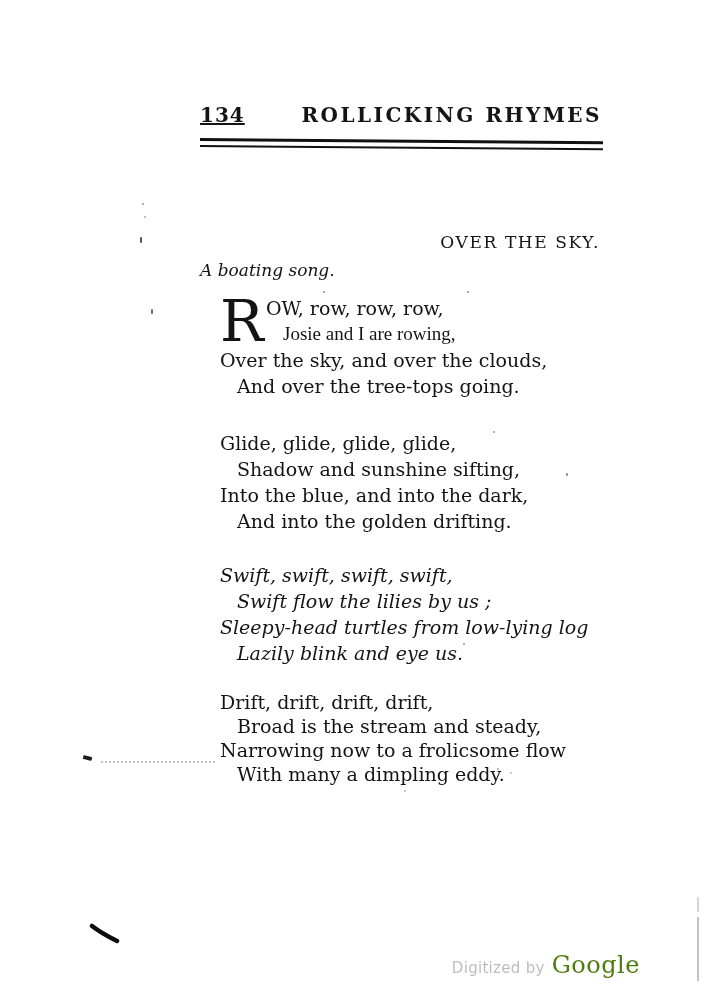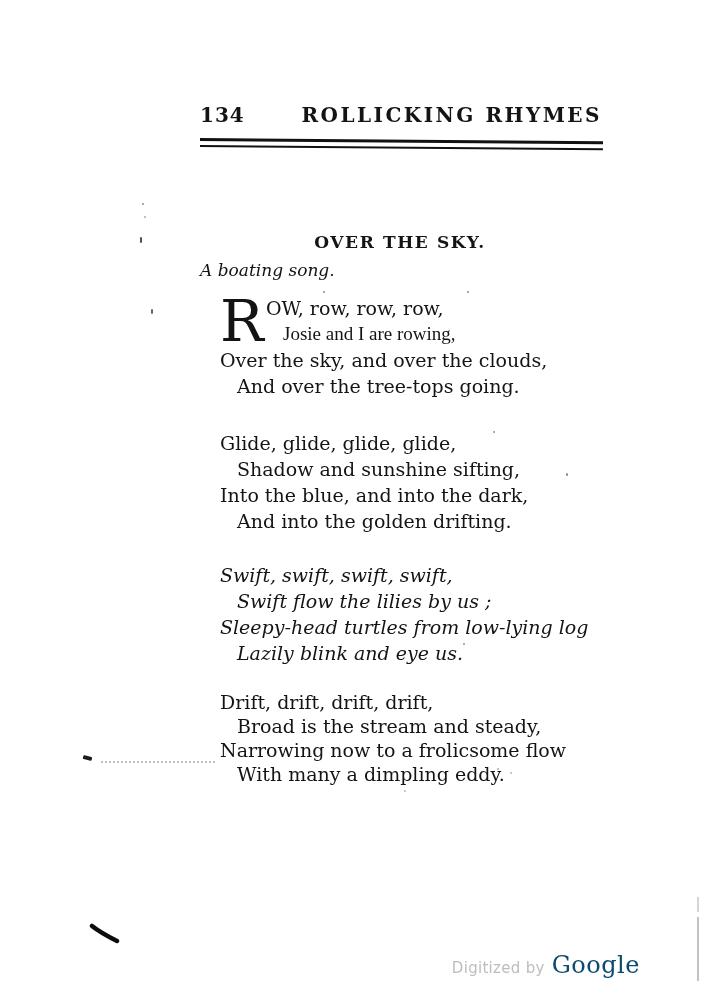--- a/index.html
+++ b/index.html
@@ -12,37 +12,37 @@
     font-family:"DejaVu Serif","Liberation Serif",serif;
     color:#141414;
   }
 
   
   .header {
     position:absolute; top:103px; left:200px; width:402px;
     display:flex; justify-content:space-between; align-items:baseline;
   }
   .page-number {
-    font-size:20px; font-weight:bold; letter-spacing:1px; line-height:24px;
+    font-size:20px; font-weight:bold; letter-spacing:1px; line-height:24px;text-decoration:underline;
   }
   .running-title {
     font-size:20px; font-weight:bold; letter-spacing:2.5px; line-height:24px;
     white-space:nowrap;
   }
   .header-rule {
     position:absolute; top:138px; left:200px; width:403px;
     transform:rotate(0.45deg); transform-origin:left center;
   }
   .header-rule .r1 { height:3px; background:#111; }
   .header-rule .r2 { height:2px; background:#111; margin-top:4px; }
 
   
   .poem-title {
     position:absolute; top:231px; left:200px; width:400px;
-    text-align:center; font-size:17px; font-weight:bold;
+    text-align:right; font-size:17px; font-weight:normal;
     letter-spacing:1.6px; line-height:22px;
   }
   .poem-subtitle {
     position:absolute; top:259px; left:200px; width:400px;
     text-align:left; font-size:17px; font-style:italic; line-height:22px;
   }
 
   
   .stanza {
     position:absolute; left:220px; width:400px;
@@ -83,21 +83,21 @@
   .watermark {
     position:absolute; right:72px; bottom:21px;
     display:flex; align-items:baseline; gap:7px;
   }
   .watermark-prefix {
     font-family:"DejaVu Sans","Liberation Sans",sans-serif;
     font-size:15px; color:#bdbdbd; letter-spacing:.3px;
   }
   .watermark-brand {
     font-family:"DejaVu Serif","Liberation Serif",serif;
-    font-size:24px; color:#0c4a6e; letter-spacing:.5px;
+    font-size:24px; color:#4d7c0f; letter-spacing:.5px;
   }
 </style>
 </head>
 <body>
 
 <div class="page">
 
   <div class="header">
     <span class="page-number">134</span>
     <span class="running-title">ROLLICKING RHYMES</span>

